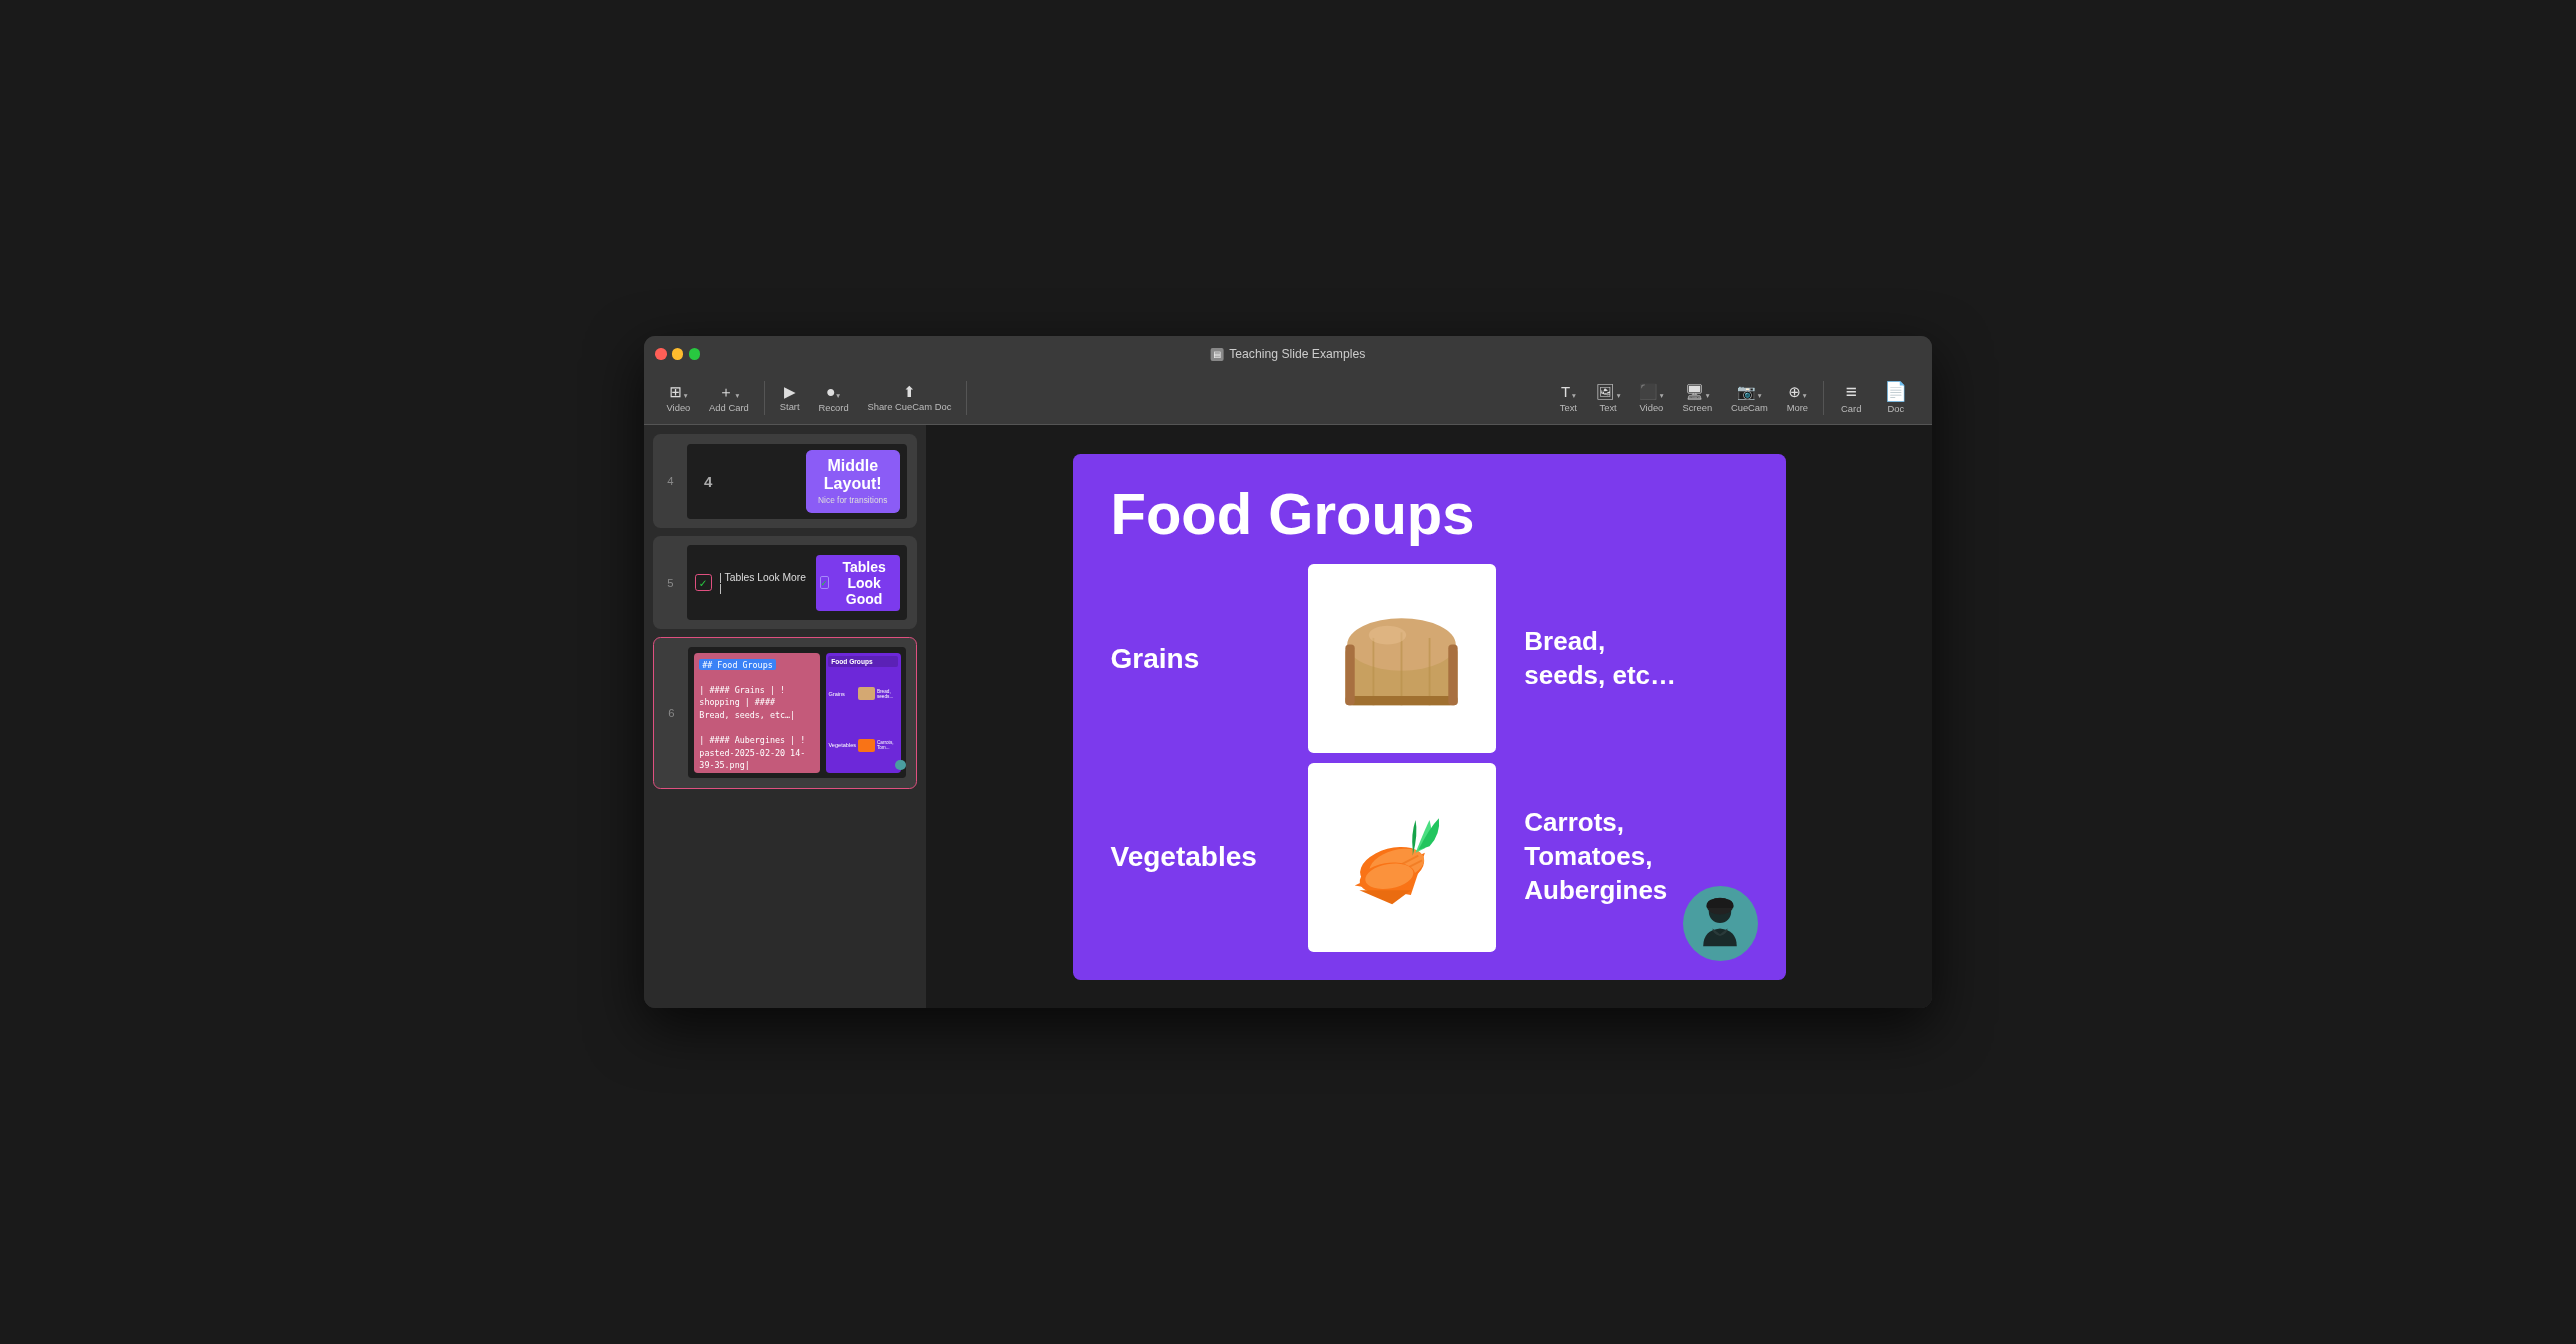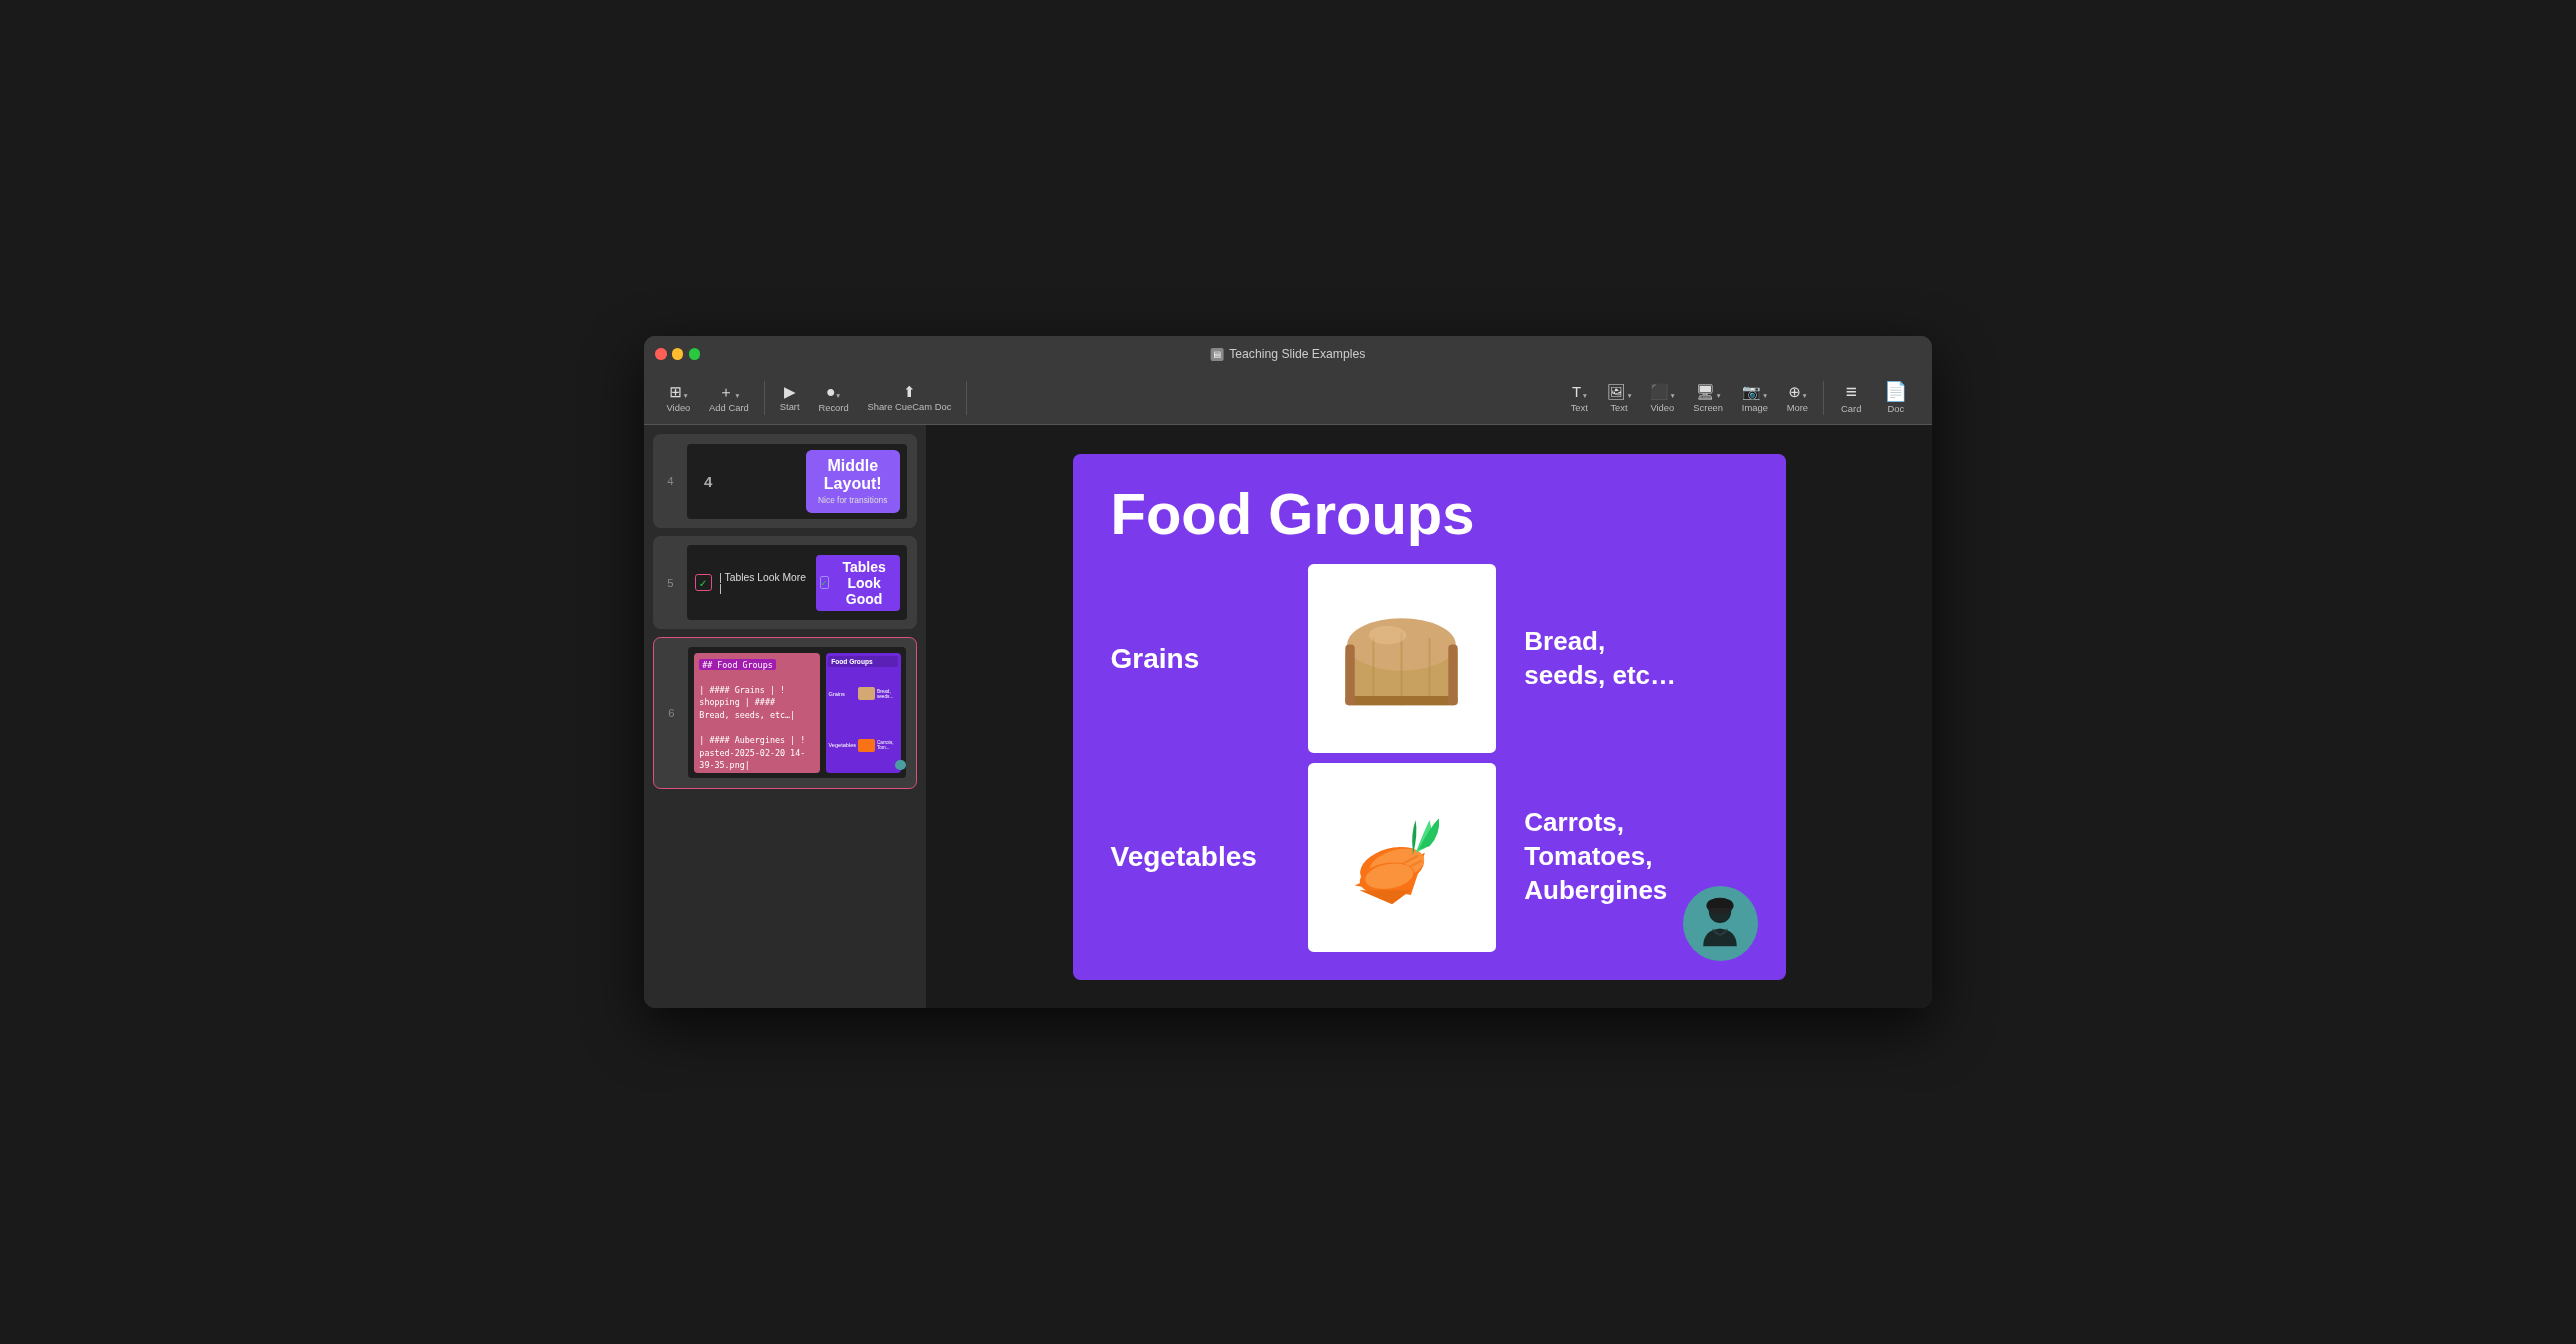--- a/index.html
+++ b/index.html
@@ -329,21 +329,21 @@
       border-radius: 3.8px;
       padding: 5.6px;
       font-family: "SF Mono", Monaco, monospace;
       font-size: 8.4px;
       color: white;
       line-height: 1.5;
       overflow: hidden;
     }
 
     .highlight-h2 {
-      background: #a21caf;
+      background: #3b82f6;
       border-radius: 1.9px;
       padding: 0.9px 2.8px;
       display: inline;
     }
   </style>
 </head>
 <body>
 
 <div class="window">
 
@@ -431,21 +431,21 @@
           <span class="dropdown-arrow">▾</span>
         </div>
         <span class="toolbar-label">Screen</span>
       </div>
 
       <div class="toolbar-group">
         <div class="toolbar-with-arrow">
           <span class="toolbar-icon">📷</span>
           <span class="dropdown-arrow">▾</span>
         </div>
-        <span class="toolbar-label">Image</span>
+        <span class="toolbar-label">CueCam</span>
       </div>
 
       <div class="toolbar-group">
         <div class="toolbar-with-arrow">
           <span class="toolbar-icon">⊕</span>
           <span class="dropdown-arrow">▾</span>
         </div>
         <span class="toolbar-label">More</span>
       </div>
 

